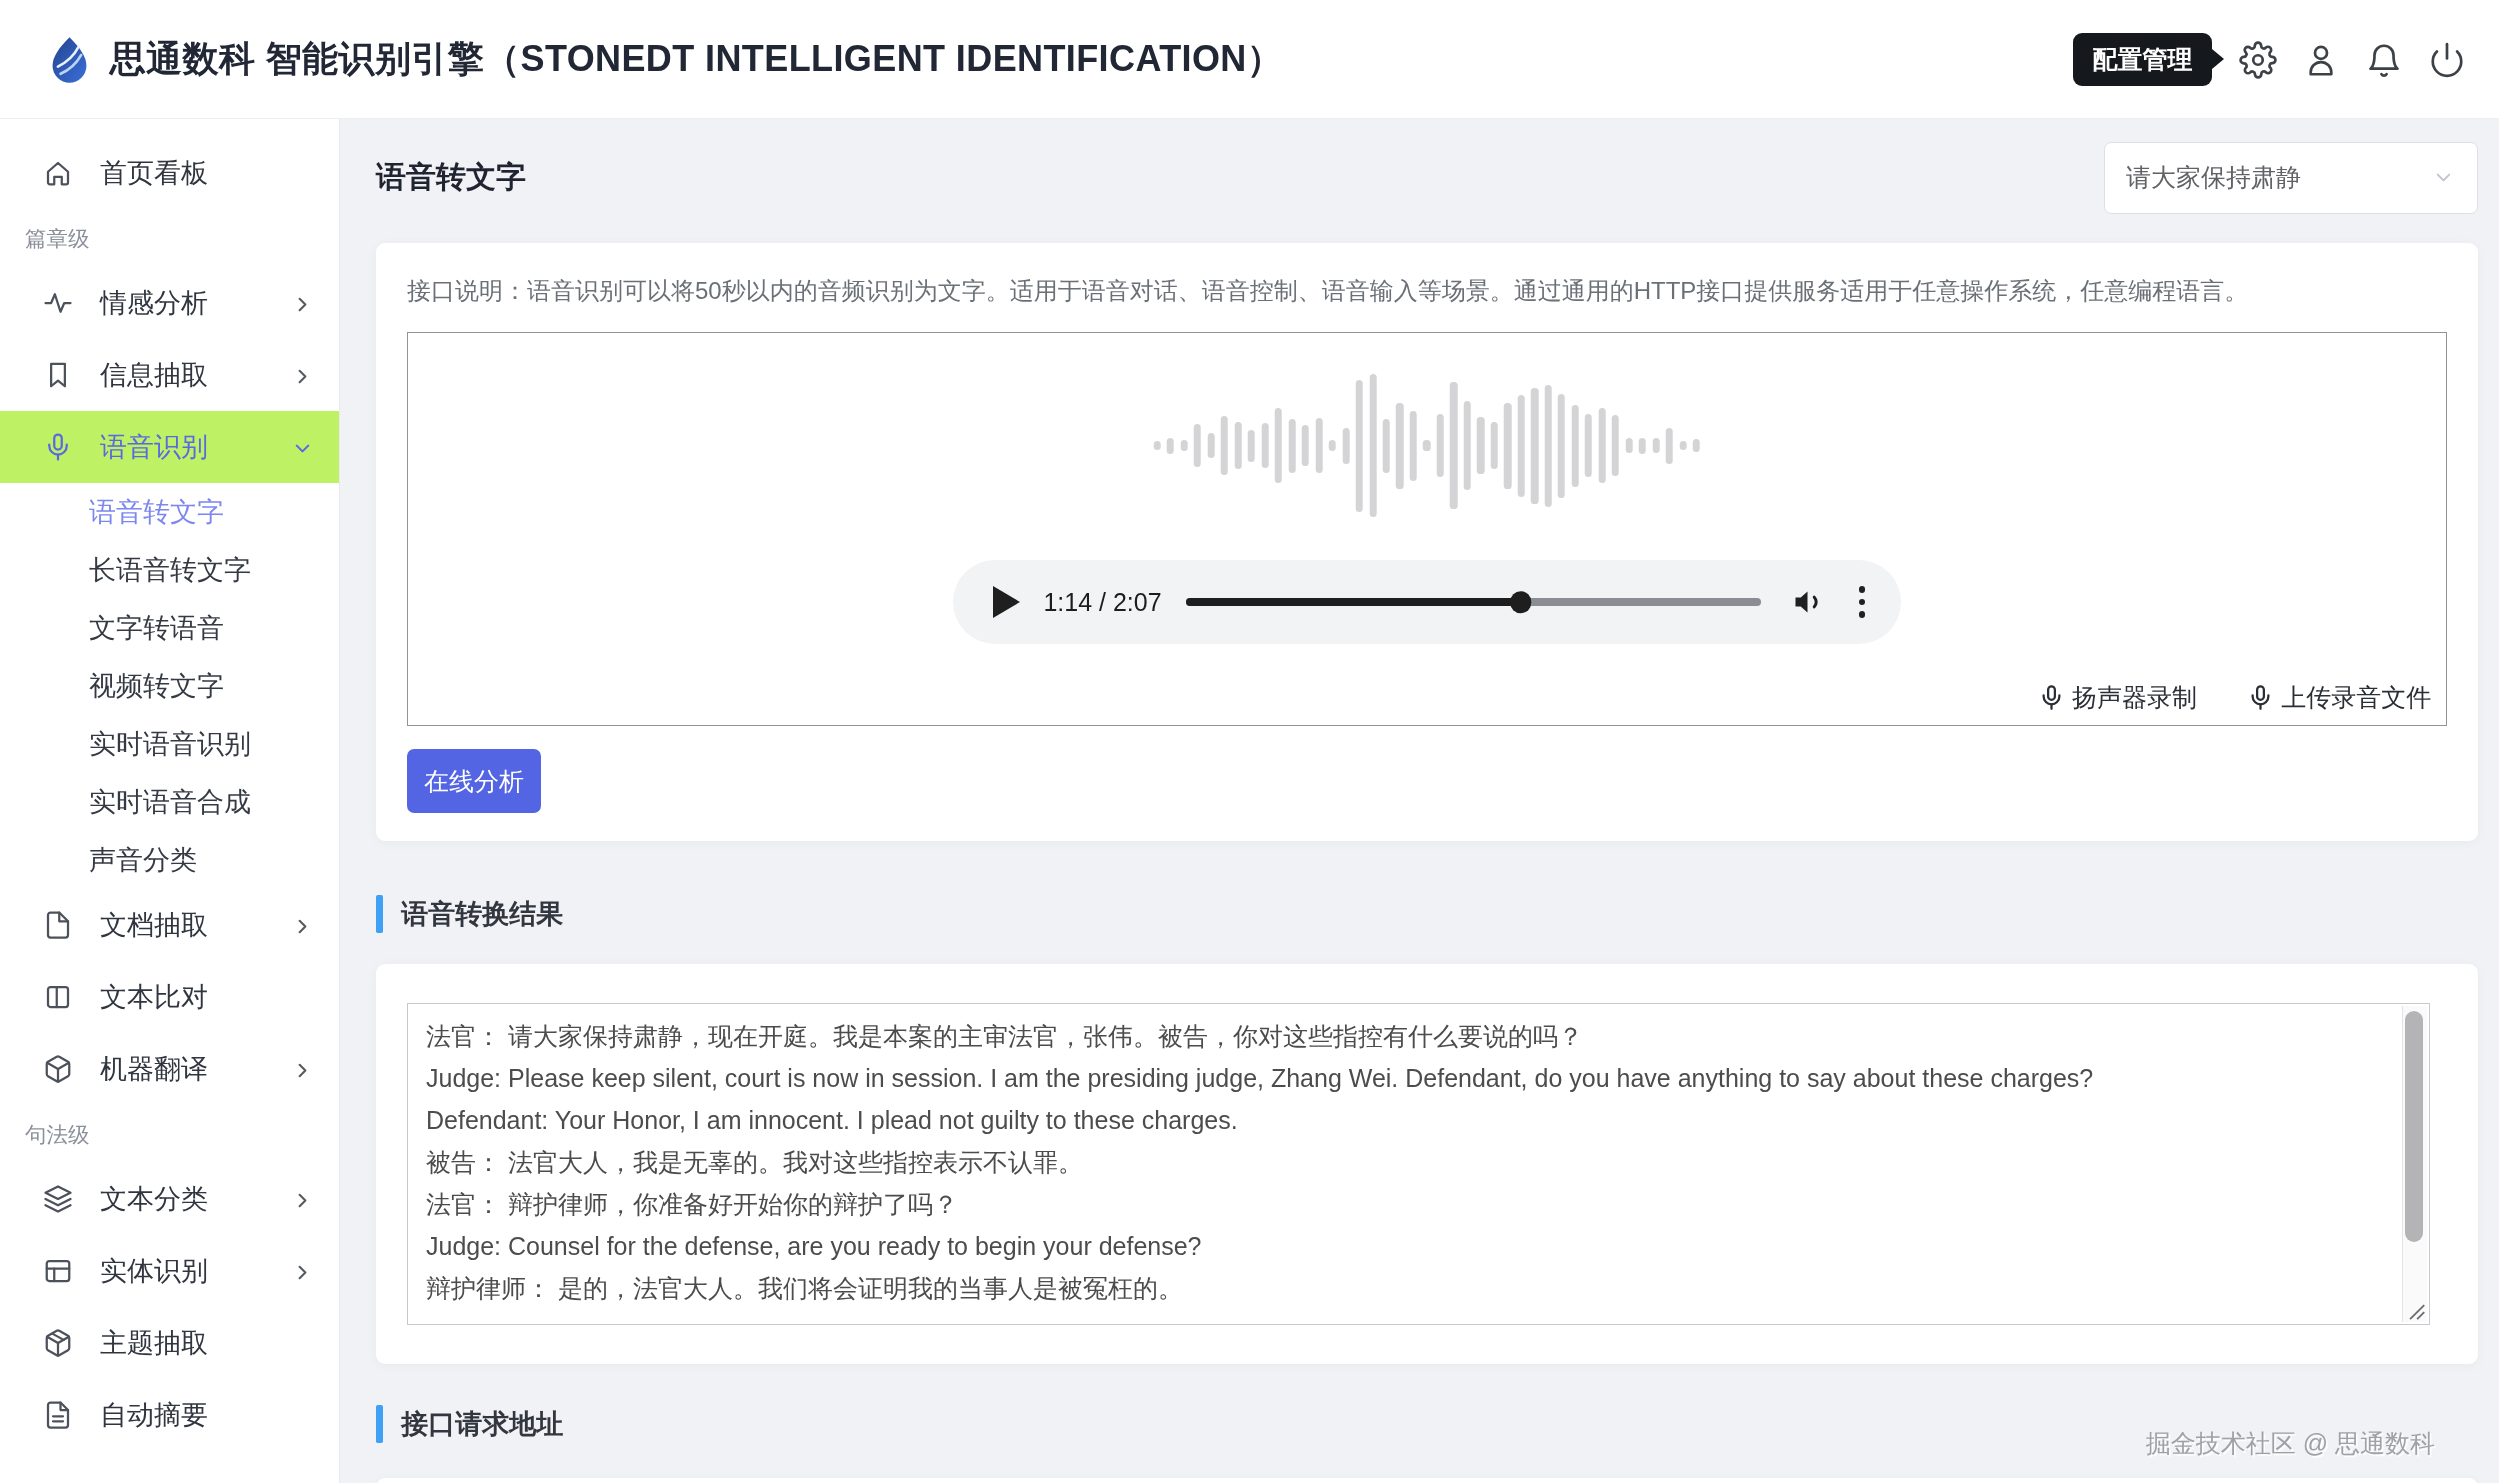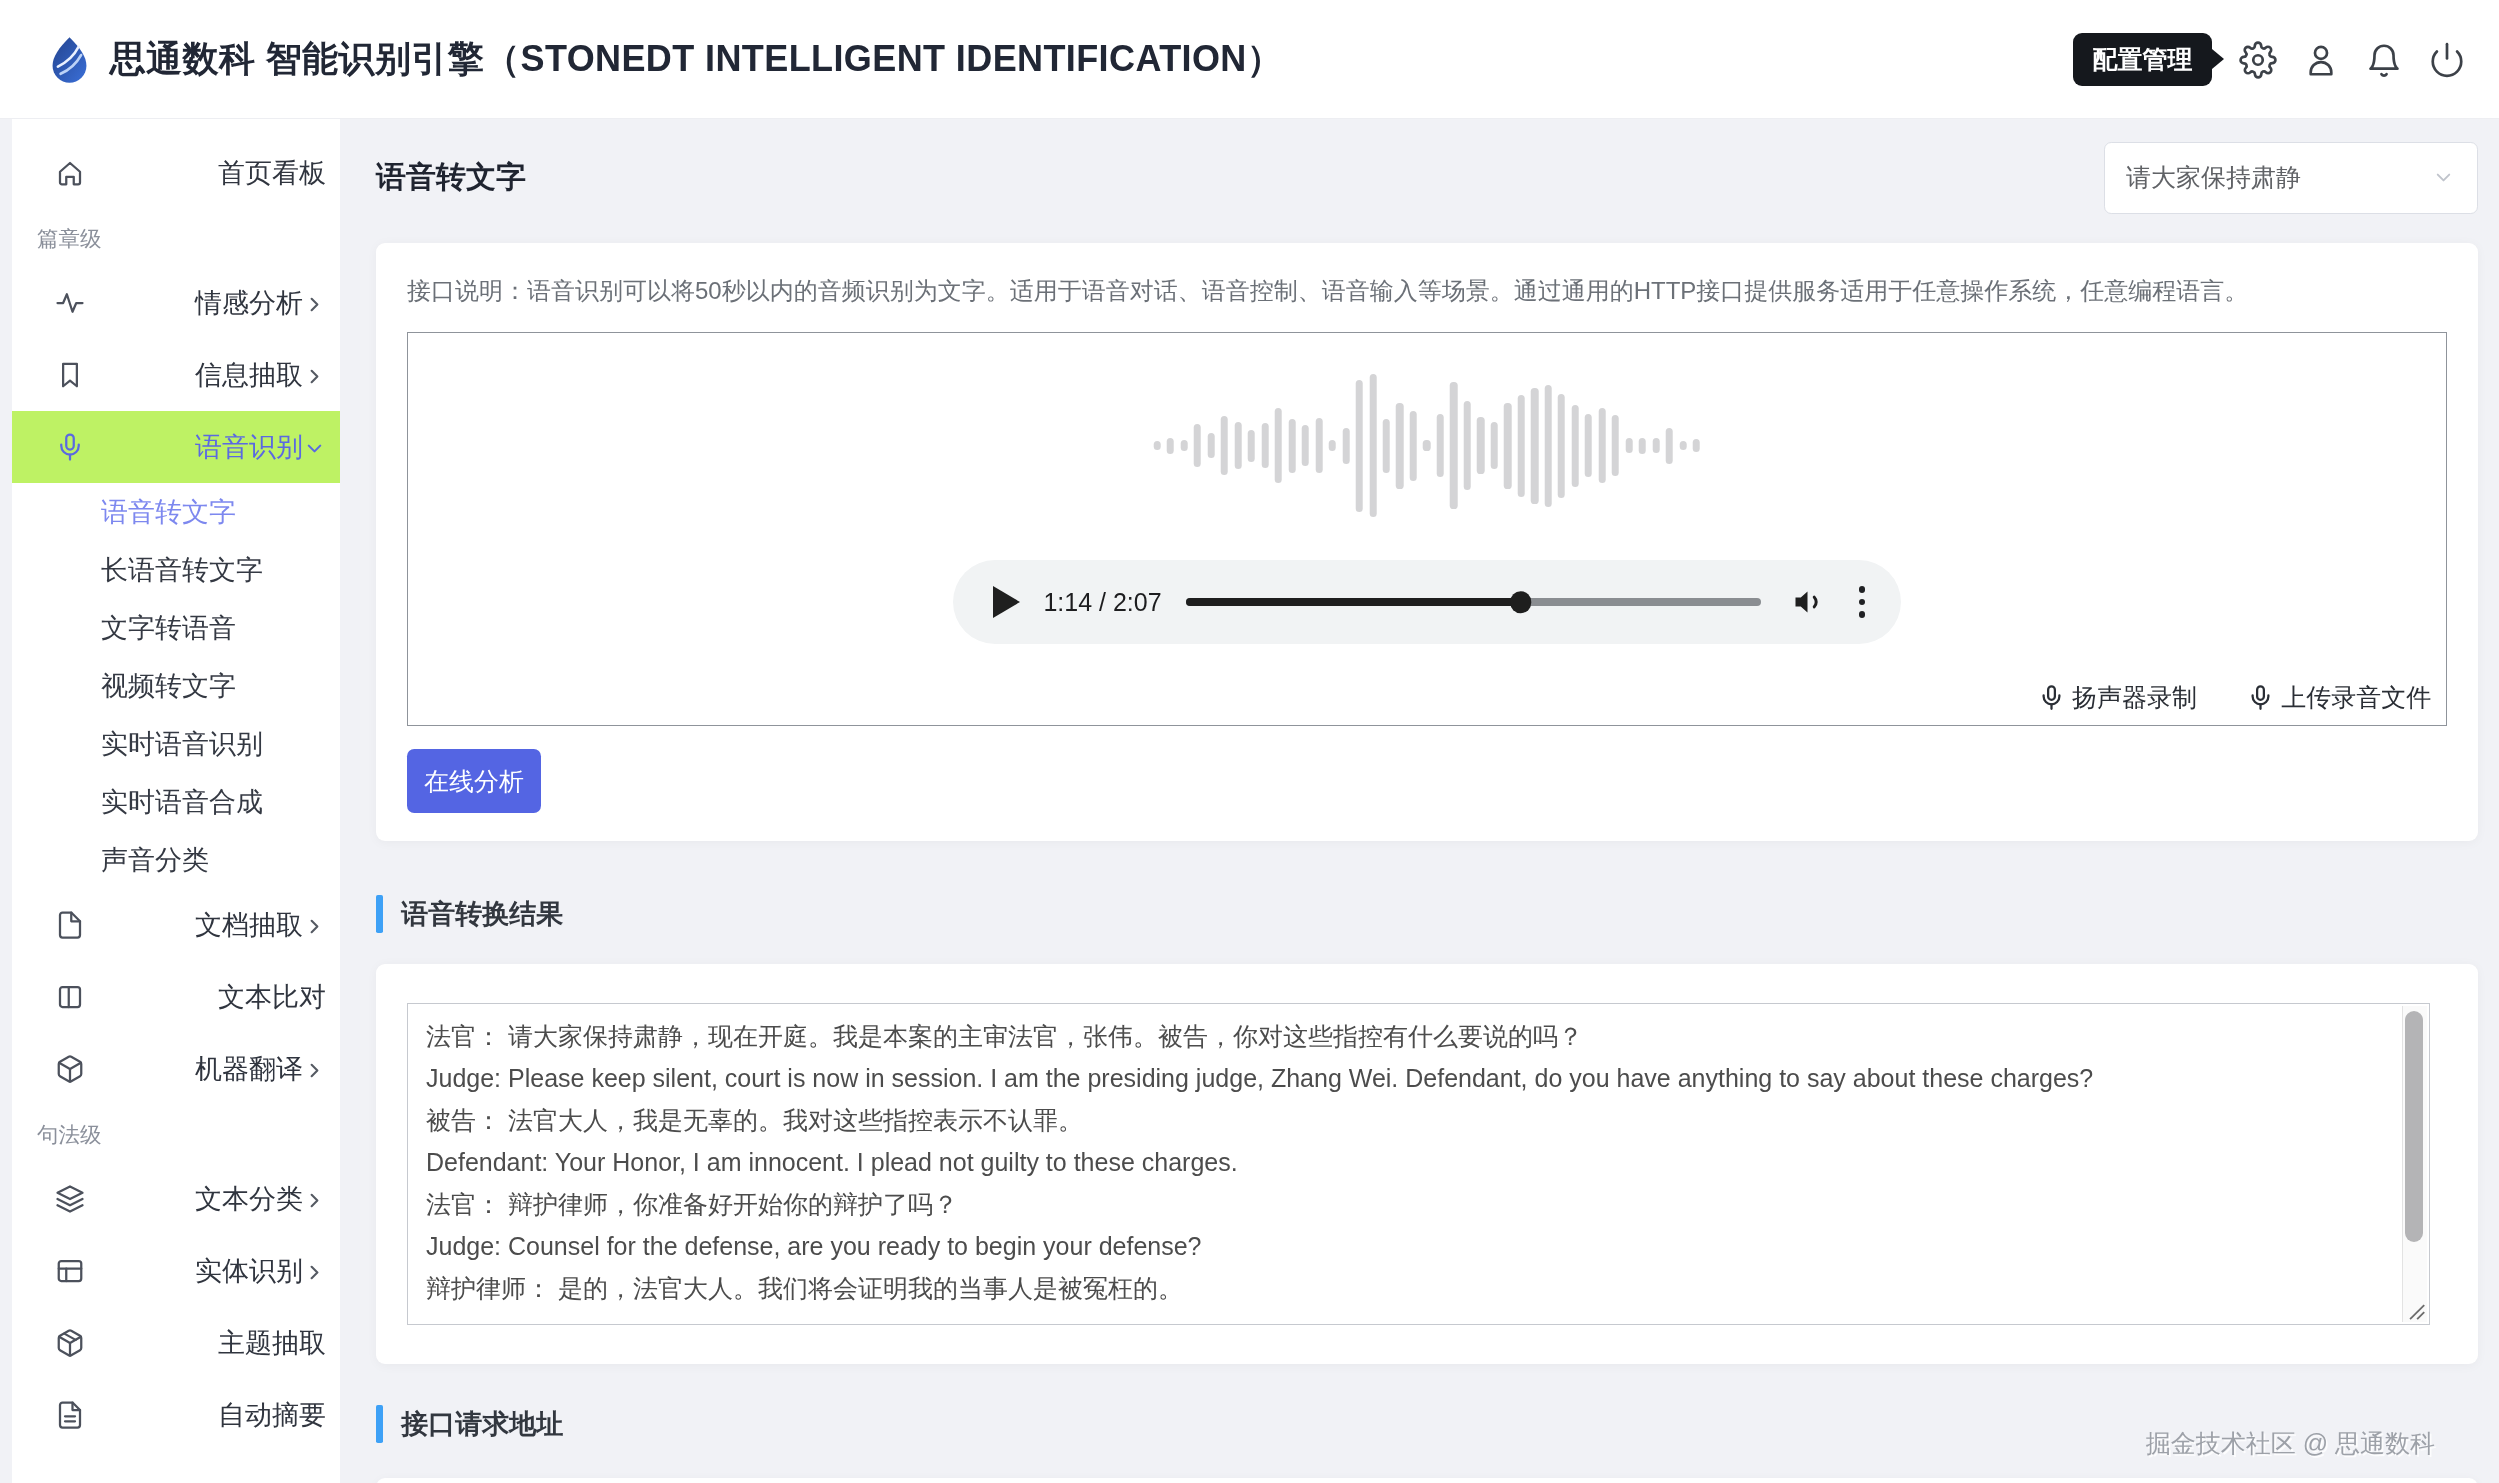--- a/index.html
+++ b/index.html
@@ -14,22 +14,22 @@
   .header-right{position:absolute;right:33px;top:0;height:119px;display:flex;align-items:center;gap:24px;}
   .tooltip{position:relative;background:#15181d;color:#fff;font-size:25px;font-weight:600;
     padding:9.8px 19.7px;border-radius:9px;margin-right:1.8px;white-space:nowrap;}
   .tooltip:after{content:"";position:absolute;right:-11.6px;top:50%;margin-top:-10.7px;
     border:10.7px solid transparent;border-left:12.5px solid #15181d;border-right:none;}
   .hicon{width:39px;height:39px;color:#3c4148;display:flex;align-items:center;justify-content:center;cursor:pointer;}
   .hicon svg{width:38px;height:38px;stroke:currentColor;fill:none;stroke-width:1.7;
     stroke-linecap:round;stroke-linejoin:round;}
 
   
-  .sidebar{position:absolute;top:119px;left:12px;bottom:0;width:340px;background:#fff;
-    border-right:0.9px solid #e7e9ee;padding-top:18px;overflow:hidden;text-align:right;}
+  .sidebar{position:absolute;top:119px;left:0;bottom:0;width:340px;background:#fff;
+    border-right:0.9px solid #e7e9ee;padding-top:18px;overflow:hidden;}
   .nav-item{height:72px;display:flex;align-items:center;padding:0 25px 0 43px;cursor:pointer;
     color:#30353f;font-size:27px;font-weight:500;}
   .nav-item .nicon{width:30px;height:30px;margin-right:27px;flex:0 0 auto;color:#4c515c;}
   .nav-item .nicon svg{width:30px;height:30px;stroke:currentColor;fill:none;stroke-width:1.8;
     stroke-linecap:round;stroke-linejoin:round;}
   .nav-item .nav-label{flex:1;}
   .nav-item .chev{width:23px;height:23px;color:#555a63;}
   .nav-item .chev svg{width:23px;height:23px;stroke:currentColor;fill:none;stroke-width:2.2;
     stroke-linecap:round;stroke-linejoin:round;}
   .nav-item.active{background:#bef264;color:#5a69e2;}
@@ -376,22 +376,22 @@
 
   <div class="sec-head result">
     <div class="sec-bar"></div>
     <div class="sec-title">语音转换结果</div>
   </div>
 
   <div class="card card2">
     <div class="transcript" id="transcript">
         <div class="t-line">法官： 请大家保持肃静，现在开庭。我是本案的主审法官，张伟。被告，你对这些指控有什么要说的吗？</div>
         <div class="t-line">Judge: Please keep silent, court is now in session. I am the presiding judge, Zhang Wei. Defendant, do you have anything to say about these charges?</div>
+        <div class="t-line">Defendant: Your Honor, I am innocent. I plead not guilty to these charges.</div>
         <div class="t-line">被告： 法官大人，我是无辜的。我对这些指控表示不认罪。</div>
-        <div class="t-line">Defendant: Your Honor, I am innocent. I plead not guilty to these charges.</div>
         <div class="t-line">法官： 辩护律师，你准备好开始你的辩护了吗？</div>
         <div class="t-line">Judge: Counsel for the defense, are you ready to begin your defense?</div>
         <div class="t-line">辩护律师： 是的，法官大人。我们将会证明我的当事人是被冤枉的。</div>
       <div class="t-scroll">
         <div class="t-thumb"></div>
       </div>
       <svg class="t-resize" viewBox="0 0 26 26">
         <line x1="8" y1="24" x2="24" y2="8" stroke="#6b6b6b" stroke-width="2"></line>
         <line x1="16" y1="24" x2="24" y2="16" stroke="#6b6b6b" stroke-width="2"></line>
       </svg>

